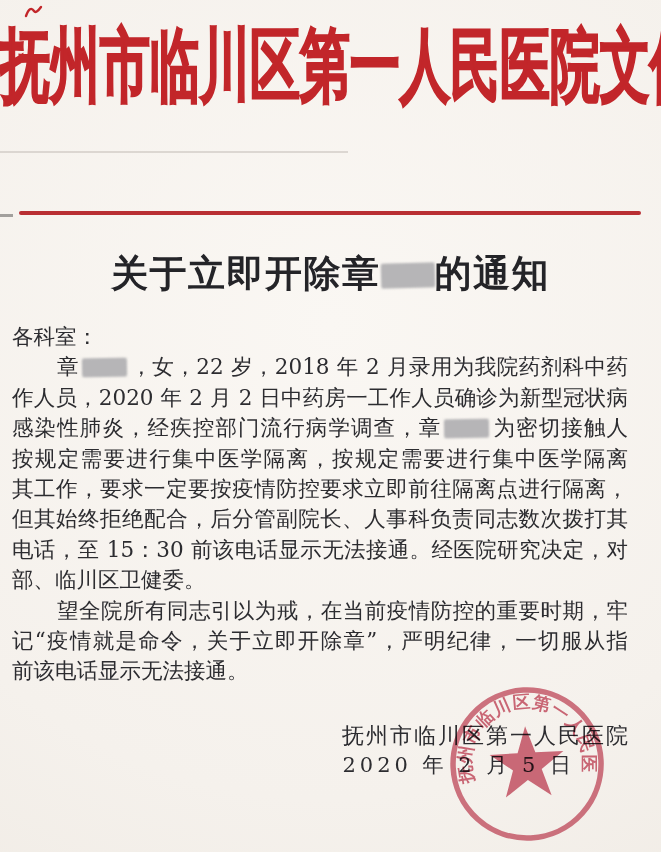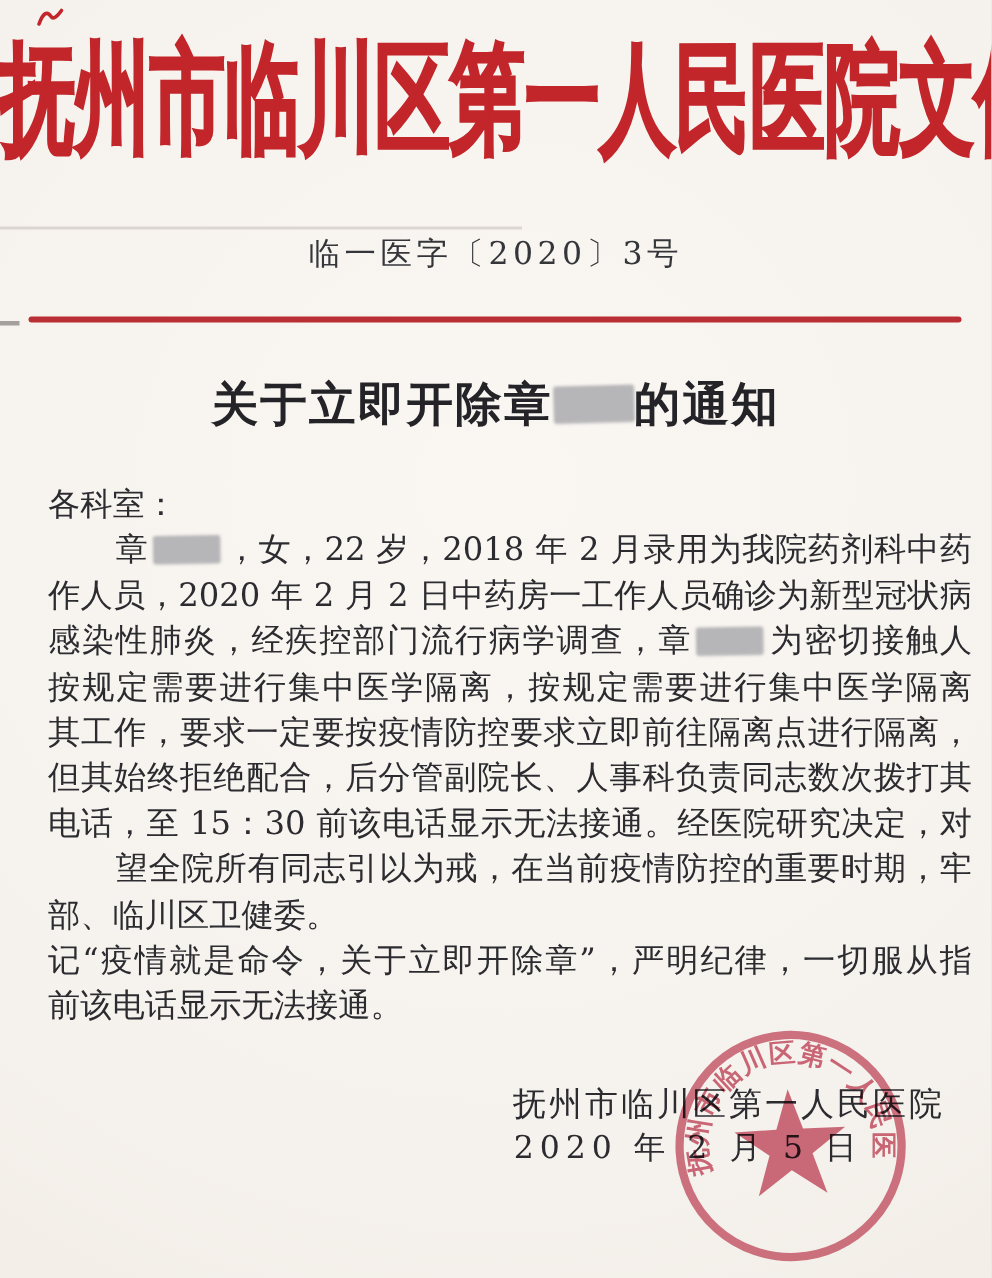--- a/index.html
+++ b/index.html
@@ -33,33 +33,33 @@
     background:#b92f33;border-radius:2px;
   }
   
   #corner-mark{position:absolute;top:2px;left:23px;width:22px;height:18px;}
   #scan-line{position:absolute;top:151px;left:0;width:348px;height:2px;background:rgba(186,180,173,.45);}
   #edge-dash{position:absolute;top:214px;left:0;width:13px;height:3px;background:#8d8b88;opacity:.8;}
   
   #doc-title{
     position:absolute;top:249px;left:0;width:100%;
     text-align:center;
-    font-size:31px;font-weight:bold;letter-spacing:1.5px;
+    font-size:37px;font-weight:bold;letter-spacing:1.5px;
     color:#242428;white-space:nowrap;
   }
   
   .redact{
     display:inline-block;background:#b6b5b7;border-radius:2px;
     filter:blur(1.1px);
   }
   .redact.in-title{width:54px;height:25px;vertical-align:-2px;transform:rotate(-1.5deg);}
   .redact.in-body{width:45px;height:19px;vertical-align:-3px;margin:0 3px;transform:rotate(-1deg);}
   
   #body{
-    position:absolute;top:322px;left:32px;width:616px;
+    position:absolute;top:322px;left:12px;width:616px;
     font-size:21.5px;color:#2c2c30;
   }
   .body-line{
     height:30.4px;line-height:30.4px;
     overflow:hidden;white-space:nowrap;
   }
   .body-line.justify{
     white-space:normal;
     text-align:justify;
     text-align-last:justify;
@@ -90,36 +90,35 @@
 
 <div id="page">
 
   <svg id="corner-mark" viewBox="0 0 22 18">
     <path d="M3 14 Q7 3 11 9 Q13 12 18 5" fill="none" stroke="#c2262a" stroke-width="2.4" stroke-linecap="round"></path>
   </svg>
   <div id="scan-line"></div>
   <div id="edge-dash"></div>
 
   <div id="org-title">抚州市临川区第一人民医院文件</div>
-  <div id="doc-number">临一医字〔2020〕3号</div>
   <div id="red-divider"></div>
 
   <div id="doc-title"><span>关于立即开除章</span><span class="redact in-title"></span><span>的通知</span></div>
 
   <div id="body">
       <div class="body-line"><span>各科室：</span></div>
       <div class="body-line justify indent"><span>章</span><span class="redact in-body"></span><span>，女，22 岁，2018 年 2 月录用为我院药剂科中药房工</span></div>
       <div class="body-line justify"><span>作人员，2020 年 2 月 2 日中药房一工作人员确诊为新型冠状病毒</span></div>
       <div class="body-line justify"><span>感染性肺炎，经疾控部门流行病学调查，章</span><span class="redact in-body"></span><span>为密切接触人员，</span></div>
       <div class="body-line justify"><span>按规定需要进行集中医学隔离，按规定需要进行集中医学隔离</span></div>
       <div class="body-line justify"><span>其工作，要求一定要按疫情防控要求立即前往隔离点进行隔离，</span></div>
       <div class="body-line justify"><span>但其始终拒绝配合，后分管副院长、人事科负责同志数次拨打其</span></div>
       <div class="body-line justify"><span>电话，至 15：30 前该电话显示无法接通。经医院研究决定，对章</span></div>
+      <div class="body-line"><span>部、临川区卫健委。</span></div>
       <div class="body-line justify indent"><span>望全院所有同志引以为戒，在当前疫情防控的重要时期，牢</span></div>
-      <div class="body-line"><span>部、临川区卫健委。</span></div>
       <div class="body-line justify"><span>记“疫情就是命令，关于立即开除章”，严明纪律，一切服从指挥，</span></div>
       <div class="body-line"><span>前该电话显示无法接通。</span></div>
     </div>
 
   <div id="signature">抚州市临川区第一人民医院</div>
   <div id="date">2020 年 2 月 5 日</div>
 
   <svg id="seal" viewBox="0 0 190 190">
     <defs>
       <path id="sealArc" d="M 41.8 113.3 A 56 56 0 1 1 148.2 113.3" fill="none"></path>

